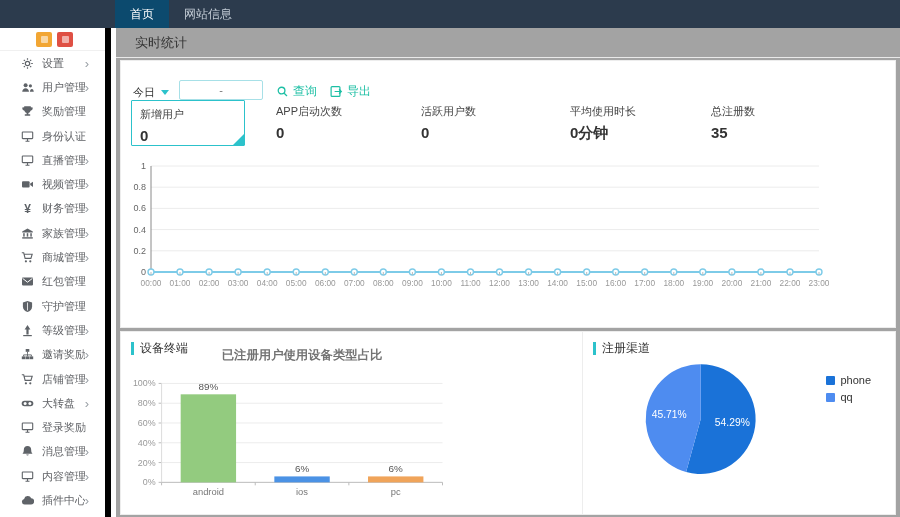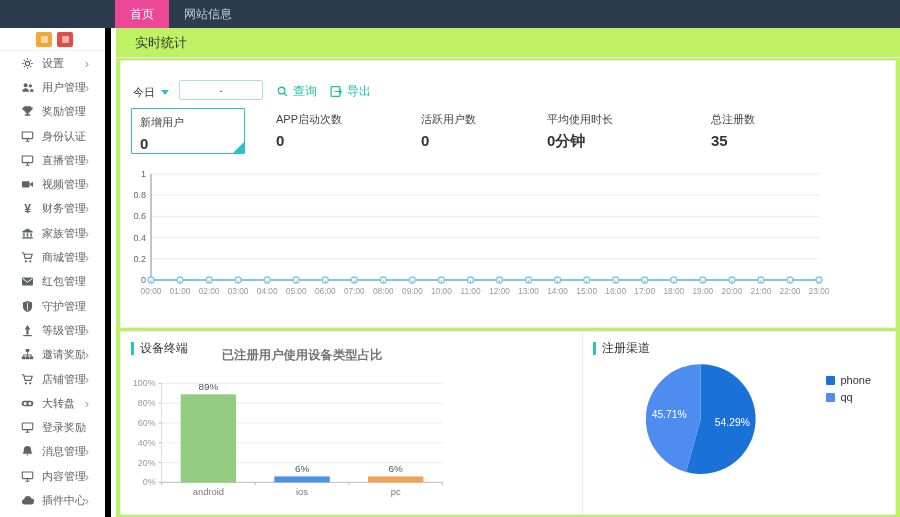--- a/index.html
+++ b/index.html
@@ -1,44 +1,44 @@
 <!DOCTYPE html>
 <html><head>
 <meta charset="utf-8">
 <style>
   html,body{margin:0;padding:0}
   body{width:900px;height:517px;position:relative;overflow:hidden;background:#fff;
        font-family:"Liberation Sans","DejaVu Sans",sans-serif;-webkit-font-smoothing:antialiased}
   
   .topbar{position:absolute;top:0;left:0;right:0;height:28px;background:#2c3b4d;display:flex;align-items:stretch;padding-left:115px;box-sizing:border-box}
   .tab{padding:0 15px;line-height:28px;font-size:12px;color:#c3ccd6;cursor:pointer;white-space:nowrap}
-  .tab.active{background:#ec4899;color:#fff}
+  .tab.active{background:#0c4a6e;color:#fff}
   
   .sidebar{position:absolute;top:28px;left:0;width:111px;bottom:0;background:#fff;border-right:6px solid #000000;box-sizing:border-box}
   .side-controls{height:17px;padding:3px 0 2px 36px;border-bottom:1px solid #f0f0f0;display:flex;gap:5px;align-items:center}
   .ctl{width:16px;height:15px;border-radius:2px;display:inline-flex;align-items:center;justify-content:center;cursor:pointer}
   .ctl i{width:7px;height:7px;background:rgba(255,255,255,.55);border-radius:1px}
   .sitem{display:flex;align-items:center;height:24.3px;padding:0 8px 0 21px;font-size:11px;color:#606266;cursor:pointer}
   .sicon{width:14px;height:13px;margin-right:7px;flex:none;display:inline-flex}
   .sicon svg{width:13px;height:13px}
   .slabel{flex:1;white-space:nowrap;overflow:hidden}
   .chev{color:#9aa0a6;font-size:13px;margin-right:8px;line-height:1}
   
-  .main{position:absolute;left:116px;top:28px;right:0;bottom:0;background:#bef264}
+  .main{position:absolute;left:116px;top:28px;right:0;bottom:0;background:#a3a3a3}
   .page-header{height:29px;line-height:29px;padding-left:19px;font-size:13px;color:#333;border-bottom:1px solid #e9e9e9}
   .top-panel{position:absolute;top:32px;left:4px;right:4px;height:268px;border:1px solid #ededed;padding:8px 10px;box-sizing:border-box;background:#fff}
   .sec-title{display:flex;align-items:center;font-size:12px;color:#333}
   .sec-title .bar{width:3px;height:13px;background:#2cc2cb;margin-right:6px}
   .toolbar{display:flex;align-items:flex-end;margin-top:7px;height:24px}
   .select{display:flex;align-items:center;font-size:11px;color:#333;margin-left:2px;cursor:pointer}
   .caret{width:0;height:0;border-left:4px solid transparent;border-right:4px solid transparent;border-top:5px solid #2cc2cb;margin-left:6px}
   .date-input{width:84px;height:20px;border:1px solid #a7e0e7;border-radius:2px;margin-left:10px;font-size:11px;text-align:center;color:#999;outline:none;box-sizing:border-box}
   .tbtn{display:inline-flex;align-items:center;gap:4px;color:#1cbfa4;font-size:12px;margin-left:13px;cursor:pointer;font-weight:400}
   .tbtn svg{width:13px;height:13px}
-  .stats{position:relative;height:47px;margin-top:8px}
+  .stats{position:relative;height:47px;}
   .stat{position:absolute;top:0}
   .slab{display:block;font-size:11px;color:#444;white-space:nowrap}
   .sval{display:block;font-size:15px;font-weight:bold;color:#333;margin-top:5px}
   .stat.sel{width:114px;height:46px;border:1px solid #2cc2cb;border-radius:1px;padding:6px 8px;box-sizing:border-box;overflow:hidden;cursor:pointer}
   .stat.sel .corner{position:absolute;right:0;bottom:0;width:0;height:0;border-left:11px solid transparent;border-bottom:11px solid #2cc2cb}
   #lineChart{display:block;margin-top:13px}
   .bottom-row{position:absolute;top:303px;left:4px;right:4px;bottom:2px;border:1px solid #ededed;display:flex;box-sizing:border-box;background:#fff}
   .panel{position:relative;box-sizing:border-box}
   .panel.left{width:462px;border-right:1px solid #ededed}
   .panel.right{flex:1}
@@ -324,21 +324,21 @@
           <i class="corner"></i>
         </div>
         <div class="stat" style="left: 145px; top: 4px;">
           <span class="slab">APP启动次数</span>
           <span class="sval">0</span>
         </div>
         <div class="stat" style="left: 290px; top: 4px;">
           <span class="slab">活跃用户数</span>
           <span class="sval">0</span>
         </div>
-        <div class="stat" style="left: 416px; top: 4px;">
+        <div class="stat" style="left: 439px; top: 4px;">
           <span class="slab">平均使用时长</span>
           <span class="sval">0分钟</span>
         </div>
         <div class="stat" style="left: 580px; top: 4px;">
           <span class="slab">总注册数</span>
           <span class="sval">35</span>
         </div>
       </div>
     <svg id="lineChart" width="756" height="134" viewBox="0 0 756 134">
         <line x1="20" y1="112" x2="688" y2="112" stroke="#9a9a9a"></line>

